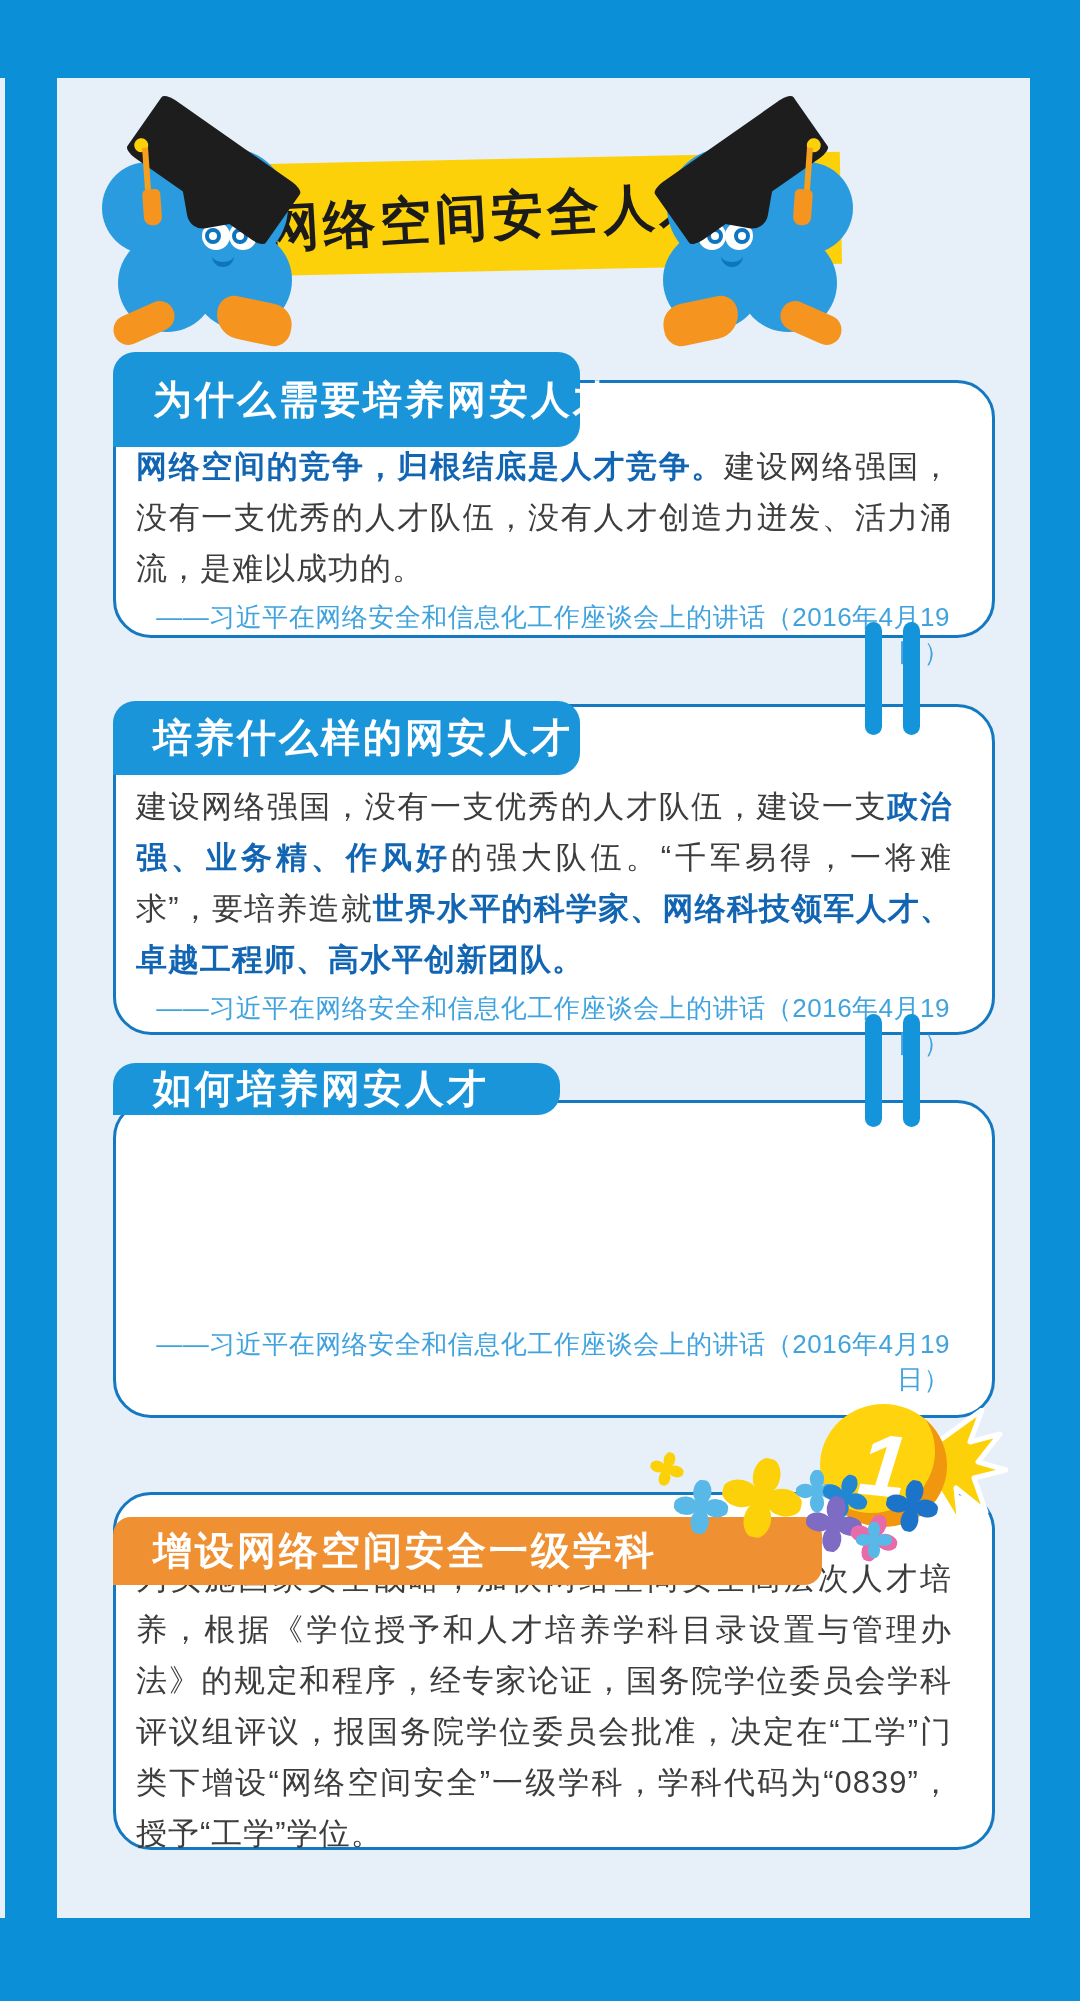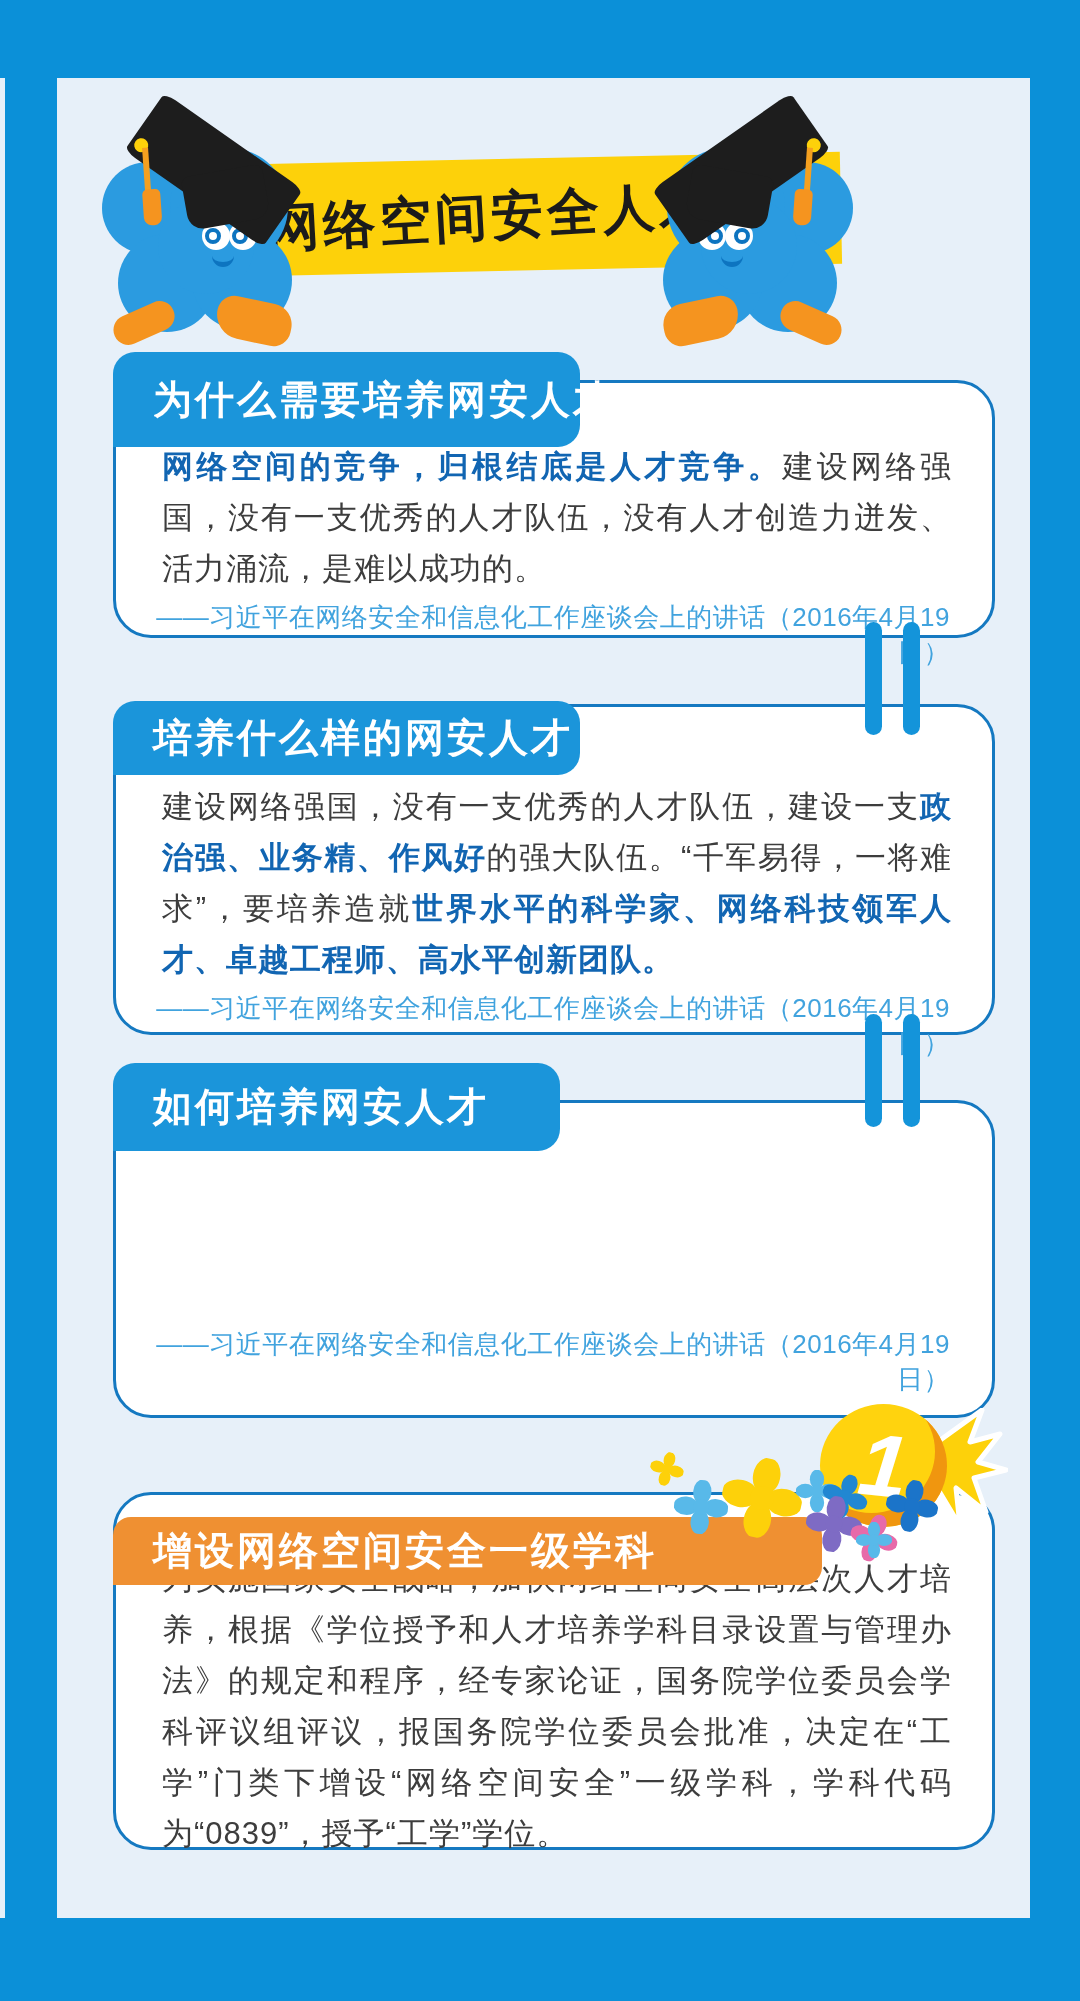--- a/index.html
+++ b/index.html
@@ -60,21 +60,21 @@
   .card{
     position:absolute;left:113px;width:882px;background:#ffffff;
     border:3px solid #1579c1;border-radius:38px;z-index:1;
     box-sizing:border-box;display:flex;flex-direction:column;
   }
   .card-1{top:380px;height:258px;}
   .card-2{top:704px;height:331px;}
   .card-3{top:1100px;height:318px;}
   .card-4{top:1492px;height:358px;}
   .card-body{
-    margin:0;padding:0 40px 0 46px;color:#3d3d3d;
+    margin:0;padding:0 40px 0 20px;color:#3d3d3d;
     font-size:31px;line-height:51px;letter-spacing:1px;text-align:justify;
   }
   .card-1 .card-body{margin-top:58px;}
   .card-2 .card-body{margin-top:74px;}
   .card-3 .card-body{margin-top:62px;}
   .card-4 .card-body{margin-top:58px;}
   .strong{color:#1165b2;font-weight:bold;}
   .attribution{
     margin-top:auto;padding:6px 42px 18px 32px;
     color:#41a3de;font-size:26px;text-align:right;letter-spacing:0.5px;
@@ -83,21 +83,21 @@
 
   
   .tab{
     position:absolute;left:113px;z-index:2;background:#1b95da;color:#fff;
     border-radius:22px 22px 22px 0;display:flex;align-items:center;
     font-weight:bold;font-size:39px;letter-spacing:3px;padding-left:40px;
     box-sizing:border-box;white-space:nowrap;
   }
   .tab-1{top:352px;width:467px;height:95px;}
   .tab-2{top:701px;width:467px;height:74px;}
-  .tab-3{top:1063px;width:447px;height:88px;}
+  .tab-3{top:1063px;width:447px;height:52px;}
   .tab-4{top:1517px;width:709px;height:68px;background:#ef9032;border-radius:18px 18px 18px 0;}
 
   
   .connector-bar{
     position:absolute;width:17px;height:113px;border-radius:9px;
     background:#1494da;z-index:3;
   }
   .c1a{left:865px;top:622px;}
   .c1b{left:903px;top:622px;}
   .c2a{left:865px;top:1014px;}

